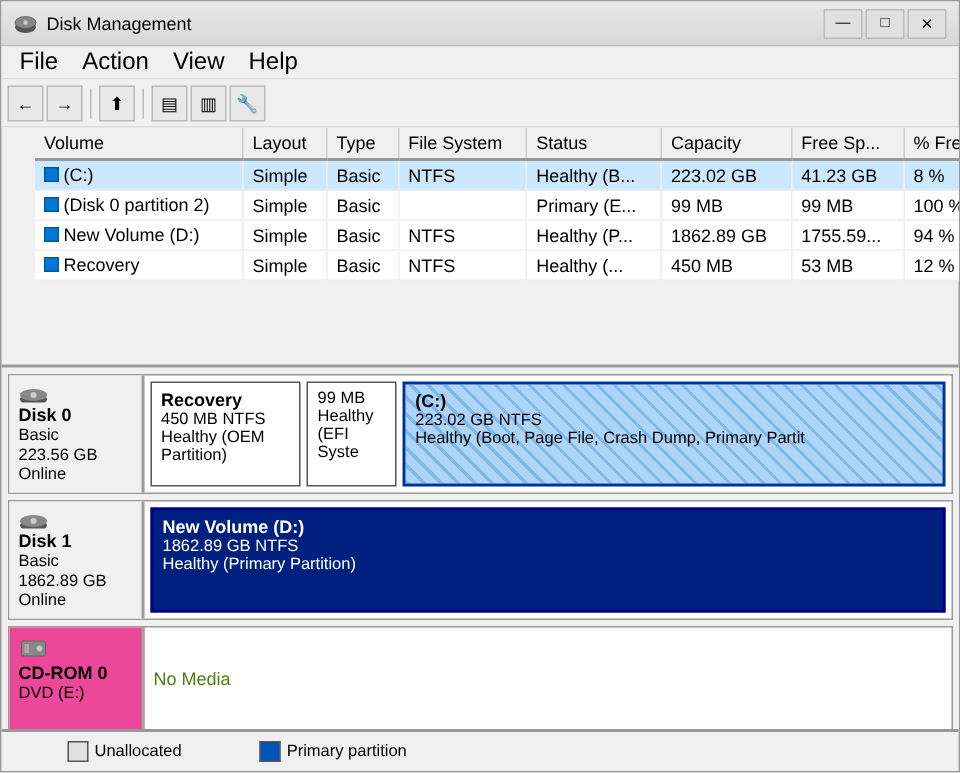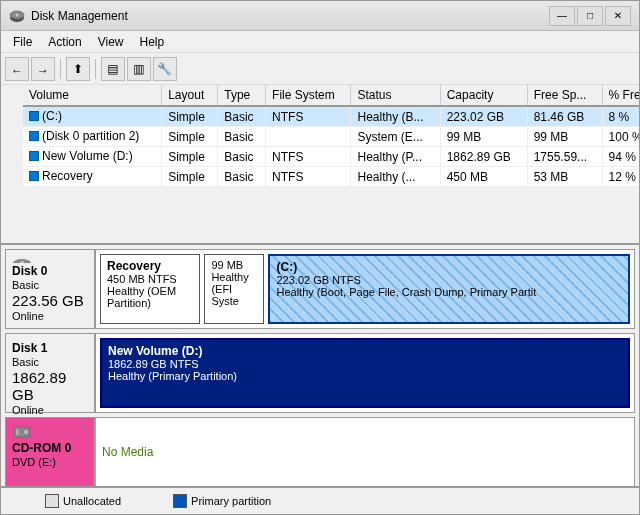--- a/index.html
+++ b/index.html
@@ -60,21 +60,21 @@
       background: #f0f0f0;
       height: 22px;
       display: flex;
       align-items: center;
       padding: 0 4px;
       border-bottom: 1px solid #ddd;
     }
     .menu-item {
       padding: 2px 8px;
       cursor: pointer;
-      font-size: 12px;
+      font-size: 16px;
     }
     .toolbar {
       height: 32px;
       background: #f0f0f0;
       border-bottom: 1px solid #ddd;
       display: flex;
       align-items: center;
       padding: 0 4px;
       gap: 2px;
     }
@@ -166,21 +166,21 @@
       min-width: 90px;
       background: #f0f0f0;
       border-right: 2px solid #999;
       padding: 6px;
       display: flex;
       flex-direction: column;
       gap: 1px;
     }
     .disk-info-name { font-weight: bold; font-size: 12px; }
     .disk-info-type { font-size: 11px; }
-    .disk-info-size { font-size: 15px; }
+    .disk-info-size { font-size: 11px; }
     .disk-info-status { font-size: 11px; }
     .partitions {
       flex: 1;
       display: flex;
       flex-direction: row;
       padding: 4px;
       gap: 4px;
     }
     .partition {
       border: 1px solid #555;
@@ -349,32 +349,32 @@
         <tr style="background: rgb(204, 232, 255);">
               <td><span class="vol-icon">
       <span style="display:inline-block;width:10px;height:10px;background:#0078d7;border:1px solid #005a9e;"></span>
       (C:)
     </span></td>
               <td>Simple</td>
               <td>Basic</td>
               <td>NTFS</td>
               <td>Healthy (B...</td>
               <td>223.02 GB</td>
-              <td>81.46 GB</td>
+              <td>41.23 GB</td>
               <td>8 %</td>
             </tr>
             <tr>
               <td><span class="vol-icon">
       <span style="display:inline-block;width:10px;height:10px;background:#0078d7;border:1px solid #005a9e;"></span>
       (Disk 0 partition 2)
     </span></td>
               <td>Simple</td>
               <td>Basic</td>
               <td></td>
-              <td>System (E...</td>
+              <td>Primary (E...</td>
               <td>99 MB</td>
               <td>99 MB</td>
               <td>100 %</td>
             </tr>
             <tr>
               <td><span class="vol-icon">
       <span style="display:inline-block;width:10px;height:10px;background:#0078d7;border:1px solid #005a9e;"></span>
       New Volume (D:)
     </span></td>
               <td>Simple</td>

